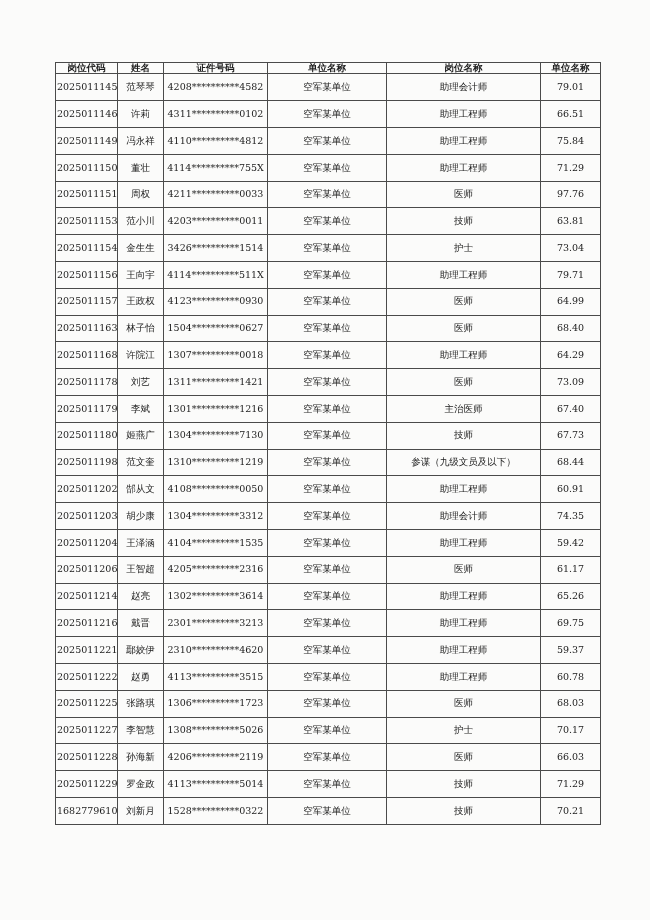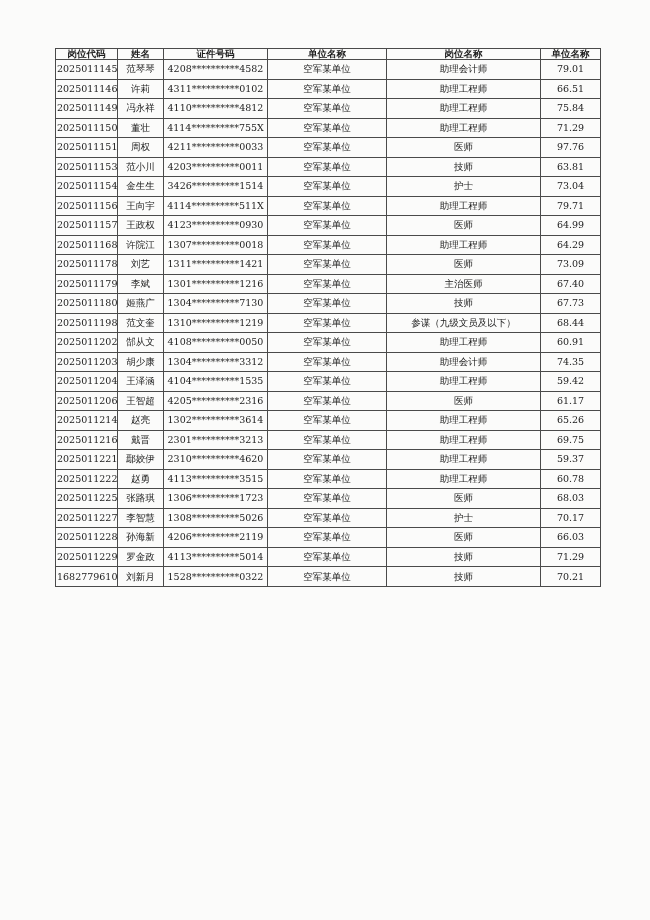--- a/index.html
+++ b/index.html
@@ -10,23 +10,23 @@
   }
   body { background: #fbfbfa; position: relative; }
   .page {
     position: absolute;
     left: 0; top: 0;
     width: 650px; height: 920px;
   }
   .score-table {
     position: absolute;
     left: 55px;
-    top: 48px;
+    top: 62px;
     width: 545px;
-    height: 539px;
+    height: 763px;
     border-collapse: collapse;
     table-layout: fixed;
   }
   .score-table th, .score-table td {
     border: 1px solid #4a4a4a;
     text-align: center;
     vertical-align: middle;
     color: #1b1b1b;
     font-size: 9.5px;
     line-height: 1.1;
@@ -130,20 +130,28 @@
         </tr>
         <tr>
           <td>2025011157</td>
           <td>王政权</td>
           <td>4123**********0930</td>
           <td>空军某单位</td>
           <td>医师</td>
           <td>64.99</td>
         </tr>
         <tr>
+          <td>2025011163</td>
+          <td>林子怡</td>
+          <td>1504**********0627</td>
+          <td>空军某单位</td>
+          <td>医师</td>
+          <td>68.40</td>
+        </tr>
+        <tr>
           <td>2025011168</td>
           <td>许院江</td>
           <td>1307**********0018</td>
           <td>空军某单位</td>
           <td>助理工程师</td>
           <td>64.29</td>
         </tr>
         <tr>
           <td>2025011178</td>
           <td>刘艺</td>

